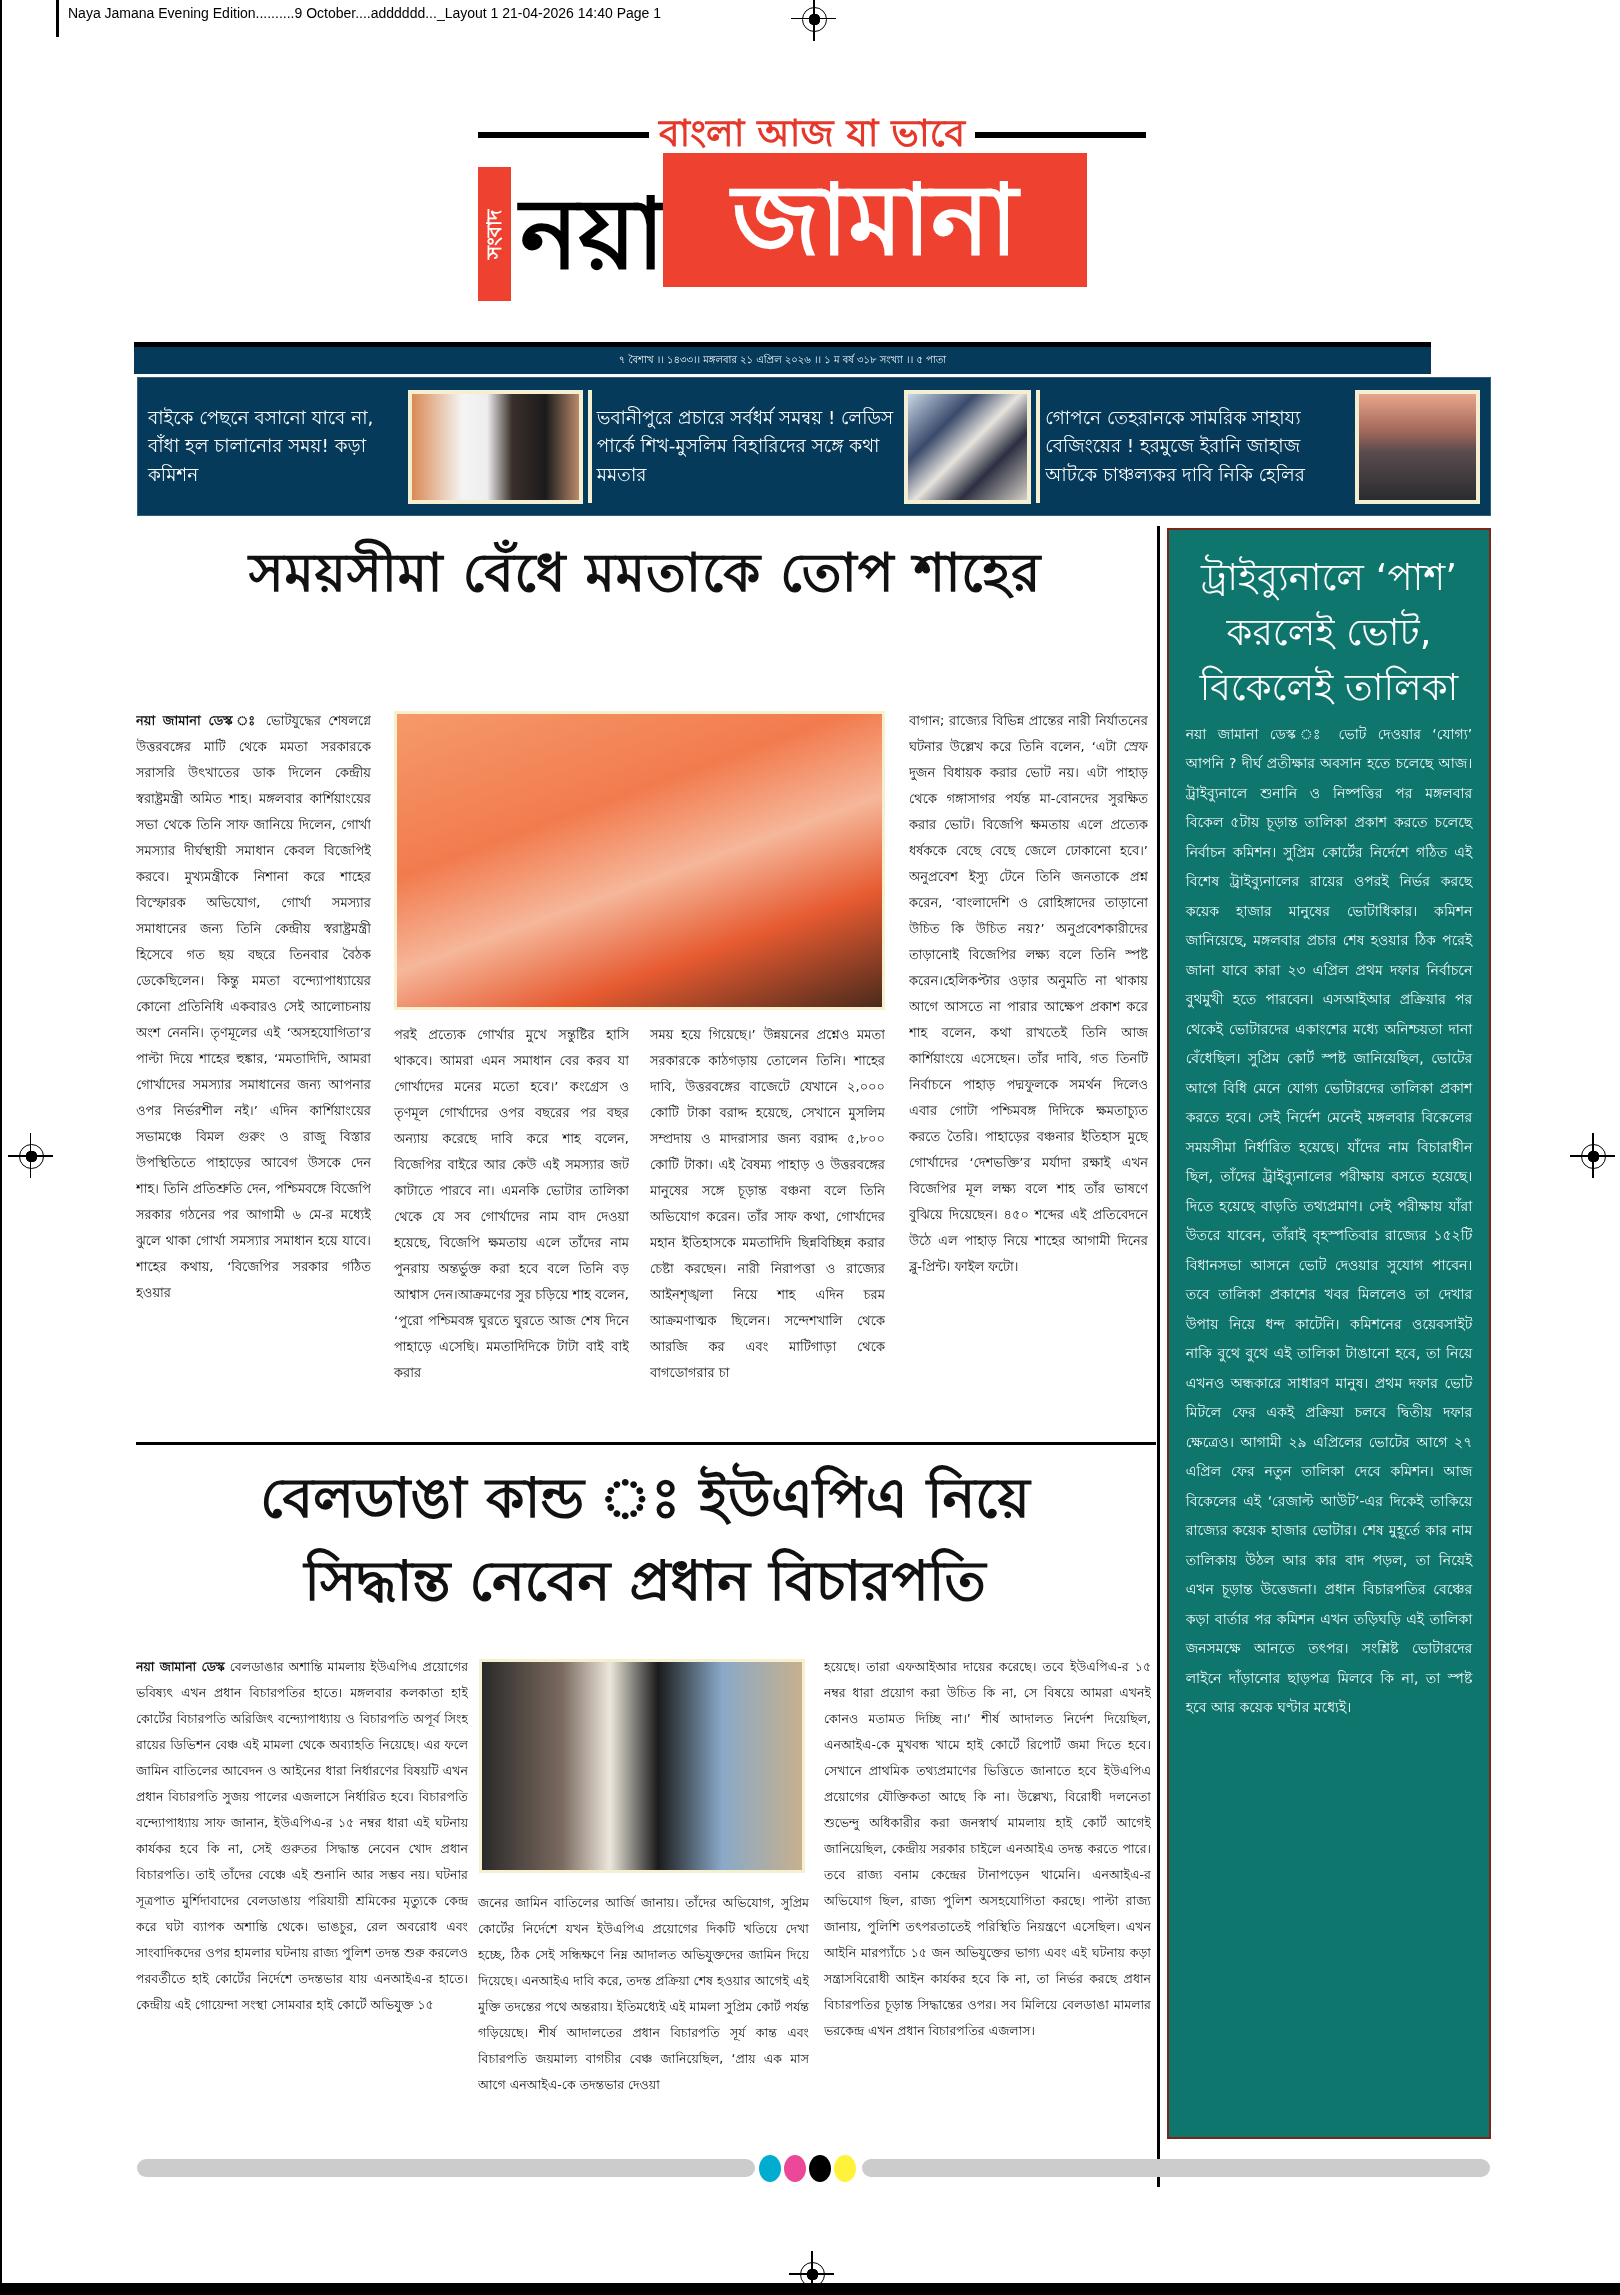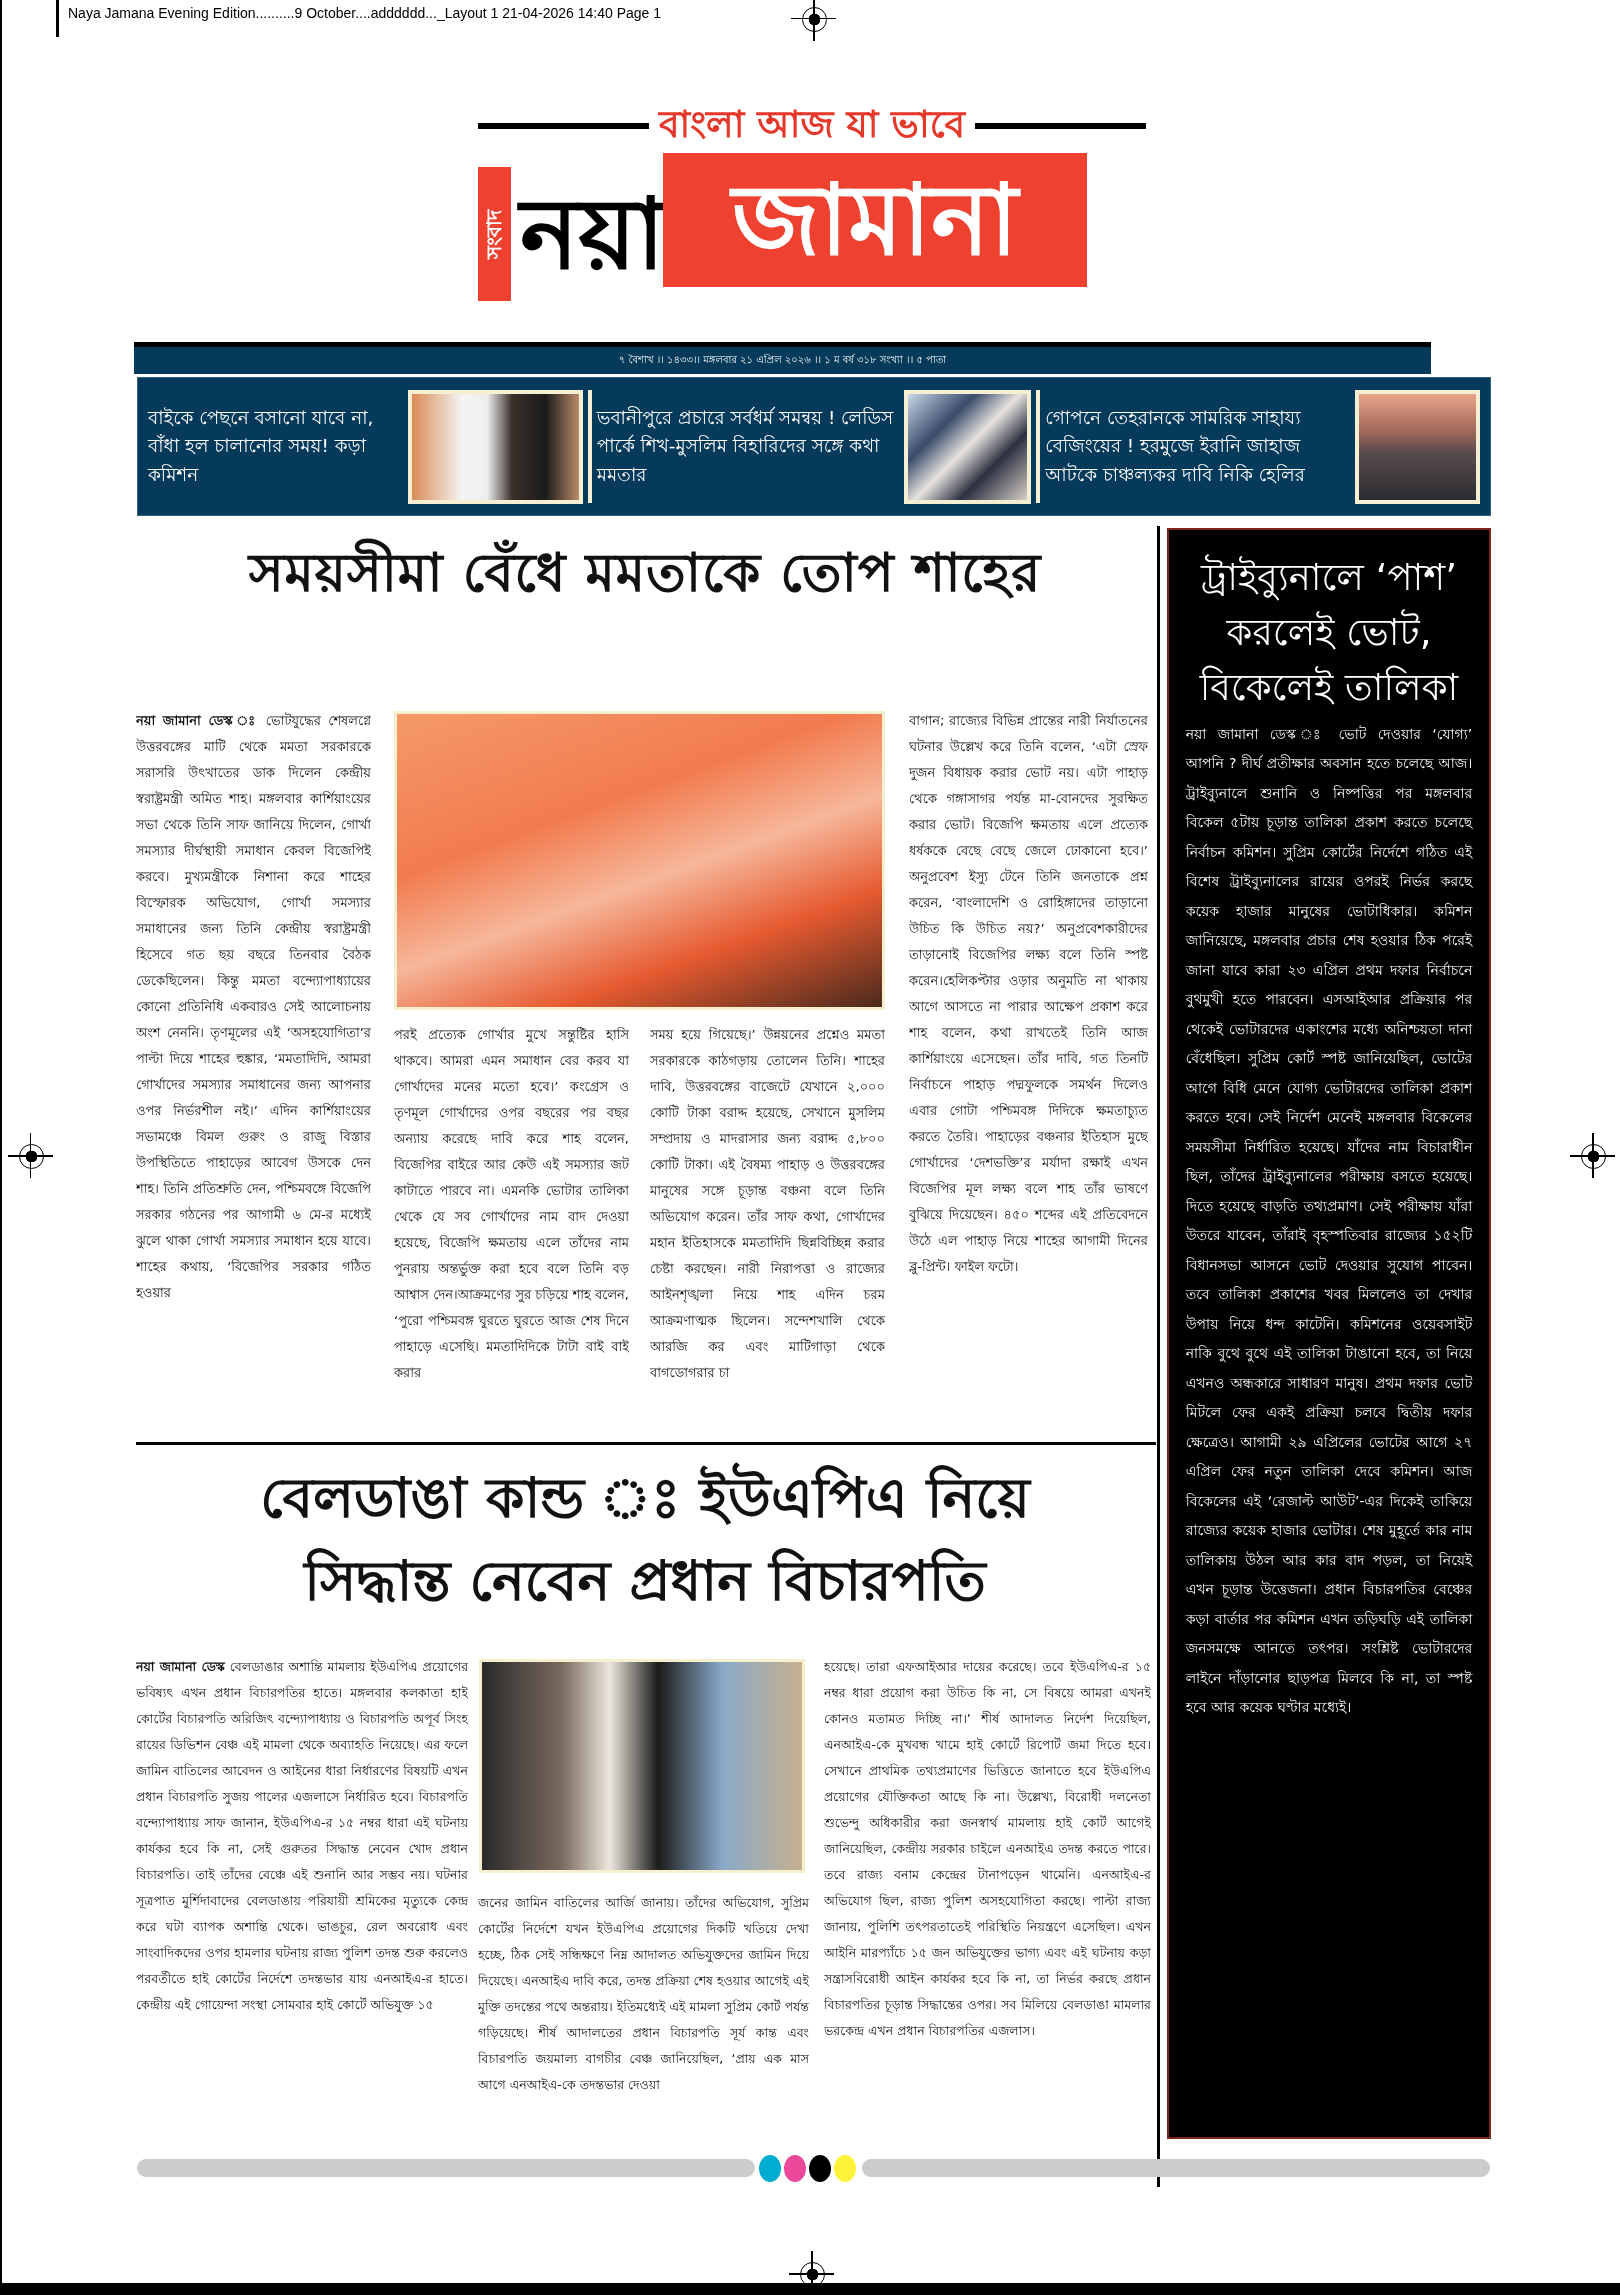--- a/index.html
+++ b/index.html
@@ -7,21 +7,21 @@
   .frame { position: absolute; left: 0; top: 0; width: 1620px; height: 2295px; border-left: 2.5px solid #000; }
   .slug { position: absolute; left: 58px; top: 5px; font-family: "Liberation Sans", sans-serif; font-size: 14px; color: #000; padding-left: 8px; }
   .slug-rule { position: absolute; left: 54px; top: 0; width: 2.5px; height: 37px; background: #000; }
   .reg { position: absolute; width: 25px; height: 25px; border: 1.7px solid #000; border-radius: 50%; background: radial-gradient(circle, #000 35%, #fff 37%); }
   .reg::before { content: ""; position: absolute; left: -11.7px; top: 10px; width: 45px; height: 1.7px; background: #000; }
   .reg::after { content: ""; position: absolute; left: 10px; top: -11.7px; width: 1.7px; height: 45px; background: #000; }
   .bottom-bar { position: absolute; left: 0; bottom: 0; width: 1620px; height: 11.7px; background: #000; }
 
   
   .masthead { position: absolute; left: 476px; top: 100px; width: 668px; height: 242px; }
-  .tagline-row { position: absolute; left: 0; top: 5px; width: 668px; height: 42px; display: flex; align-items: center; }
+  .tagline-row { position: absolute; left: 0; top: 14px; width: 668px; height: 42px; display: flex; align-items: center; }
   .tagline-row .line { flex: 1; height: 6.7px; background: #000; }
   .tagline { color: #e5382a; font-weight: bold; font-size: 37px; padding: 0 10px; font-family: "DejaVu Sans", sans-serif; }
   .sangbad { position: absolute; left: 0; top: 67px; width: 33px; height: 134px; background: #ef4130; color: #fff; font-weight: bold; font-size: 20px; writing-mode: vertical-rl; transform: rotate(180deg); display: flex; align-items: center; justify-content: center; }
   .naya { position: absolute; left: 42px; top: 67px; width: 134px; height: 134px; font-size: 98px; font-weight: bold; color: #000; line-height: 134px; text-align: center; }
   .jamana-box { position: absolute; left: 185px; top: 53px; width: 424px; height: 134px; background: #ef4130; color: #fff; font-size: 98px; font-weight: bold; line-height: 134px; text-align: center; }
   .edition-row { position: absolute; left: 0; top: 207px; width: 668px; height: 33px; display: flex; align-items: center; }
   .edition-row .l { flex: 1; height: 6.7px; background: #f05a2b; }
   .edition-row .r { flex: 1; height: 6.7px; background: #2c5e2e; }
   .edition { color: #1d4a9c; font-weight: bold; font-size: 25px; padding: 0 8.3px; }
 
@@ -38,21 +38,21 @@
   
   .headline1 { position: absolute; left: 134px; top: 533px; width: 1018px; font-size: 53px; font-weight: bold; line-height: 80px; text-align: center; font-family: "DejaVu Sans", sans-serif; letter-spacing: 0.8px; }
   .vrule { position: absolute; left: 1155px; top: 526px; width: 2.5px; height: 1661px; background: #000; }
   .hrule { position: absolute; left: 134px; top: 1442px; width: 1020px; height: 2.5px; background: #000; }
 
   .col { position: absolute; font-size: 13px; line-height: 26px; text-align: justify; font-family: "DejaVu Sans", sans-serif; }
   .col b { font-weight: bold; }
   .photo { position: absolute; border: 3.3px solid #f6f0cf; }
 
   
-  .sidebar { position: absolute; left: 1165px; top: 528px; width: 324px; height: 1611px; background: #000000; border: 2.5px solid #7d2518; color: #fff; padding: 8.3px 16.7px; }
+  .sidebar { position: absolute; left: 1165px; top: 528px; width: 324px; height: 1611px; background: #0f766e; border: 2.5px solid #7d2518; color: #fff; padding: 8.3px 16.7px; }
   .side-head { font-size: 37px; line-height: 55px; text-align: center; margin-top: 11.7px; margin-bottom: 5px; }
   .side-body { font-size: 14px; line-height: 29.5px; text-align: justify; }
 
   .headline2 { position: absolute; left: 134px; top: 1457px; width: 1018px; font-size: 55px; font-weight: bold; line-height: 83px; text-align: center; }
 
   .cmyk { position: absolute; left: 135px; top: 2159px; width: 1352px; height: 18.4px; }
   .cmyk .bar { position: absolute; top: 0; height: 18.4px; background: #cccccc; border-radius: 9.2px; }
   .dot { position: absolute; top: -4.2px; width: 22px; height: 27px; border-radius: 50%; }
 </style>
 </head>

